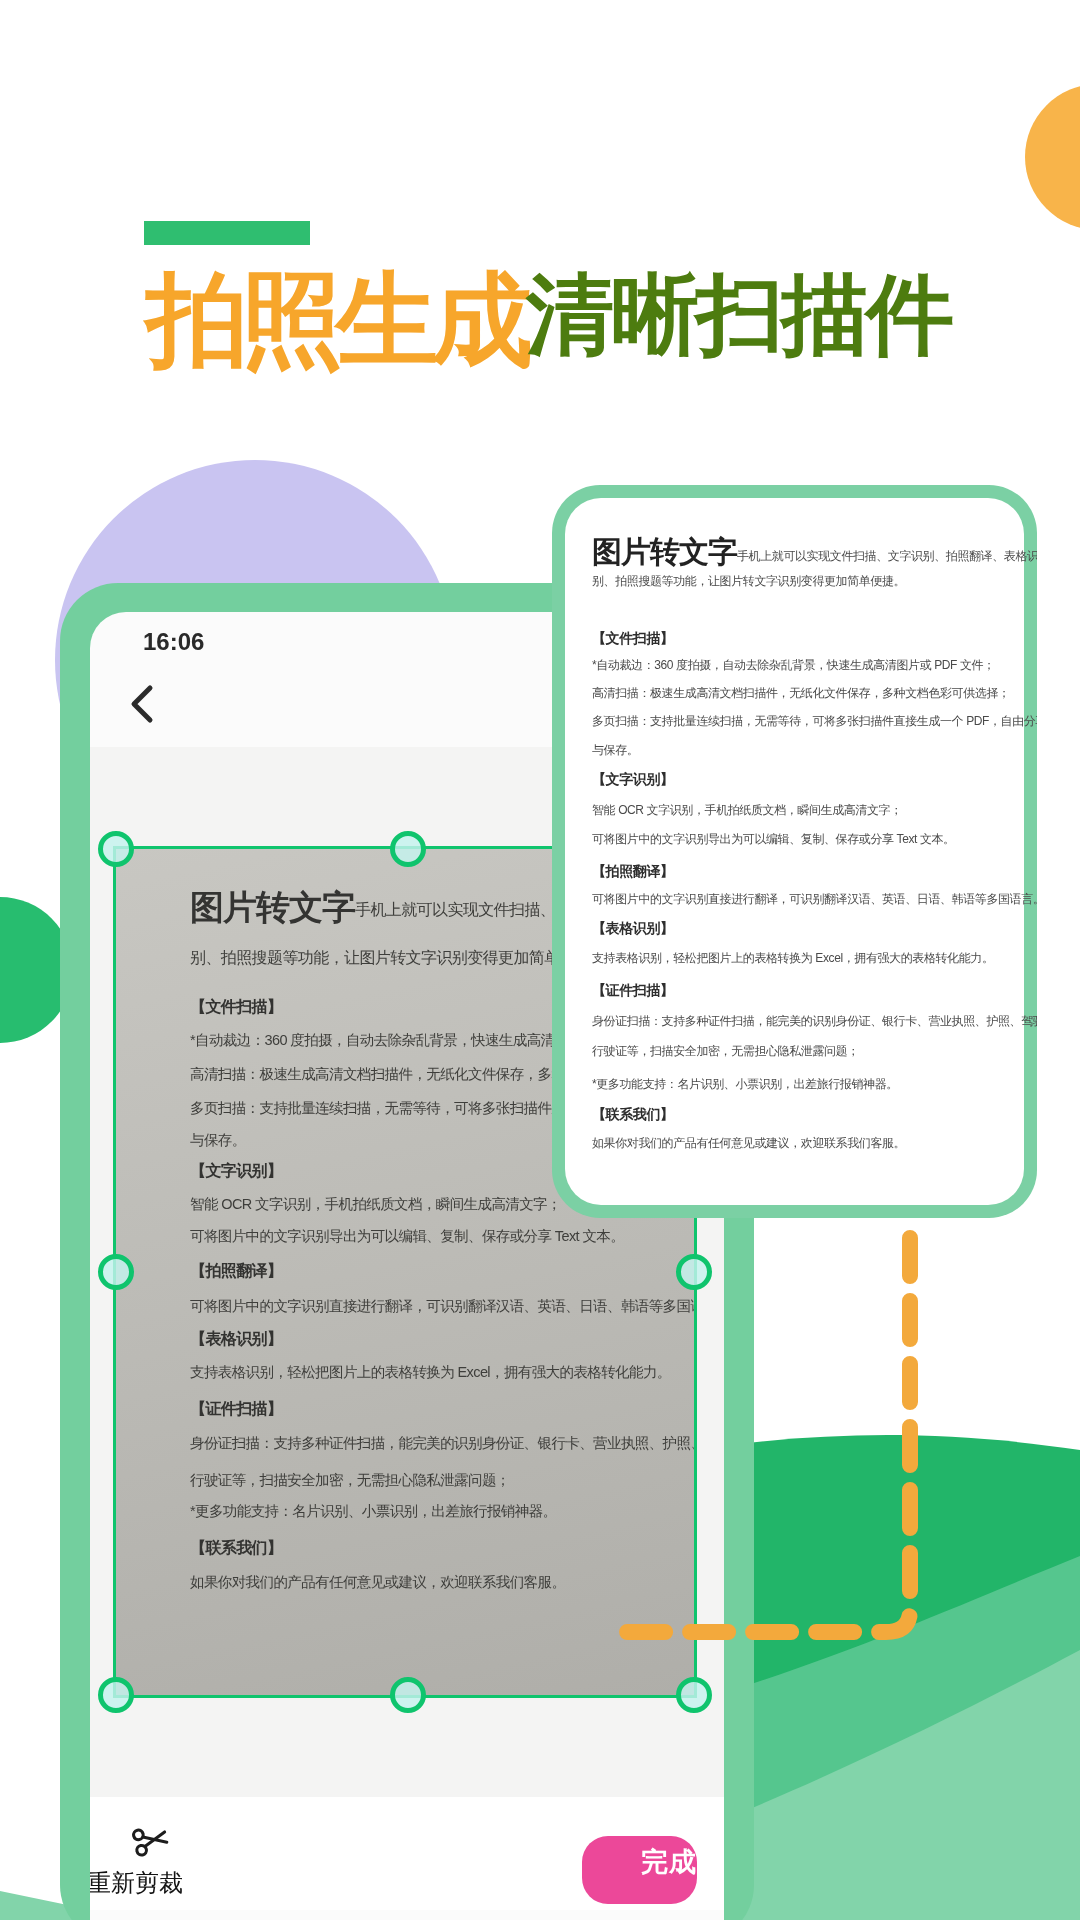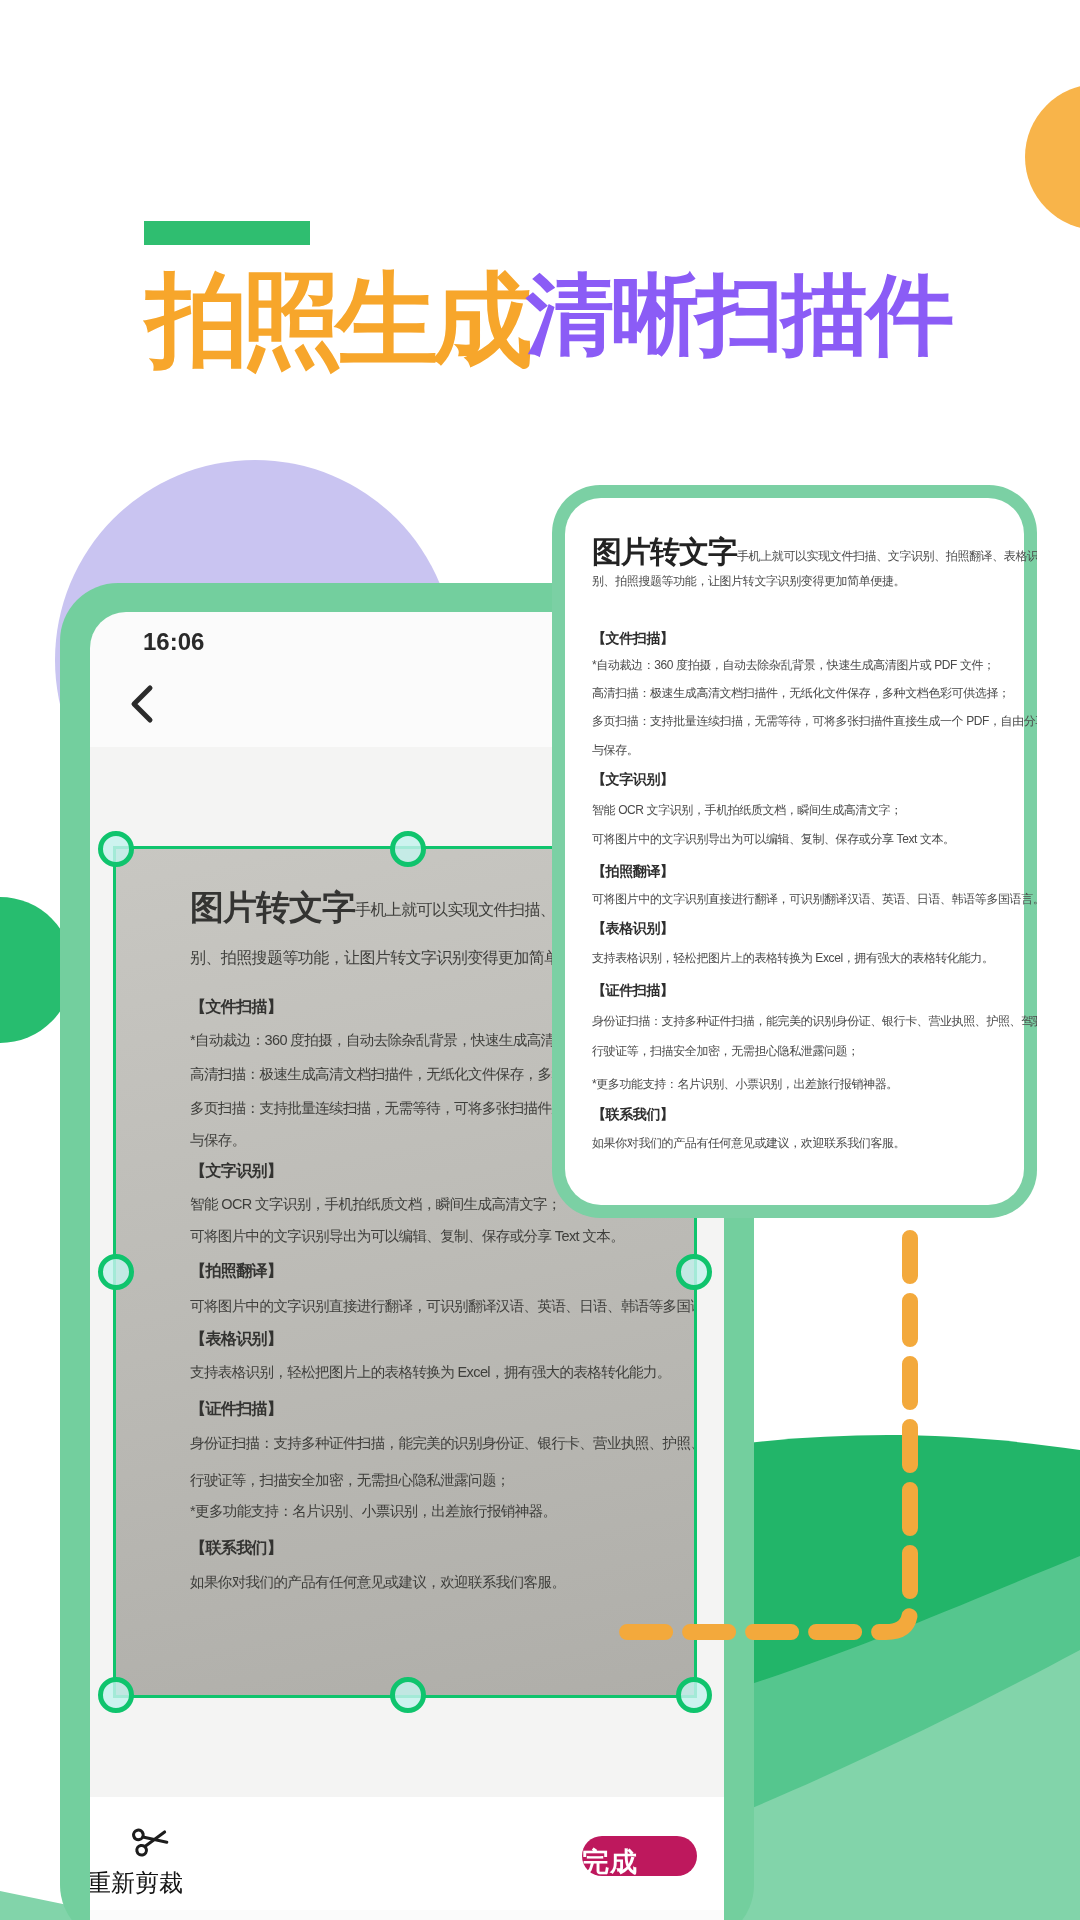--- a/index.html
+++ b/index.html
@@ -10,21 +10,21 @@
   
   .orange-circle{left:1025px;top:84px;width:146px;height:146px;border-radius:50%;background:#F8B44A;}
   .purple-circle{left:55px;top:460px;width:400px;height:400px;border-radius:50%;background:#C9C4F1;}
   .green-semicircle{left:-73px;top:897px;width:146px;height:146px;border-radius:50%;background:#27BD6F;}
   svg.waves{left:0;top:0;width:1080px;height:1920px;pointer-events:none;}
 
   
   .hero-bar{left:144px;top:221px;width:166px;height:24px;background:#2FBE70;}
   .hero-title{left:146px;top:268px;height:118px;display:flex;white-space:nowrap;}
   .hero-title .t-orange{font-size:102px;font-weight:bold;color:#F7A62B;letter-spacing:-7px;line-height:1.02;}
-  .hero-title .t-dark{font-size:88px;font-weight:bold;color:#8b5cf6;letter-spacing:-3px;line-height:1.06;}
+  .hero-title .t-dark{font-size:88px;font-weight:bold;color:#4d7c0f;letter-spacing:-3px;line-height:1.06;}
 
   
   .phone{left:60px;top:583px;width:694px;height:1360px;border-radius:58px;background:#73CF9E;}
   .screen{position:absolute;left:30px;top:29px;right:30px;bottom:0;border-radius:36px 36px 0 0;
           background:#FBFBFB;overflow:hidden;}
   .screen .gray-area{position:absolute;left:0;top:135px;width:100%;height:1050px;background:#F4F4F3;}
   .status-time{position:absolute;left:53px;top:16px;font-size:24px;font-weight:600;color:#2A2A2A;}
   .back-btn{position:absolute;left:36px;top:70px;width:34px;height:44px;}
 
   
@@ -40,22 +40,22 @@
   
   .crop{position:absolute;left:23px;top:234px;width:584px;height:852px;border:3px solid #0FC46D;box-sizing:border-box;}
   .handle{position:absolute;width:36px;height:36px;border-radius:50%;border:5px solid #0FC46D;
           background:rgba(196,243,238,0.82);box-sizing:border-box;}
 
   
   .toolbar{position:absolute;left:0;top:1185px;width:100%;height:113px;background:#ffffff;}
   .tb-item{position:absolute;width:130px;cursor:pointer;}
   .tb-item svg{display:block;margin:0 auto;}
   .tb-label{margin-top:6px;font-size:24px;color:#141414;font-weight:500;}
-  .done-pill{position:absolute;left:492px;top:39px;width:115px;height:40px;border-radius:26px;
-             background:#be185d;color:#ffffff;font-size:27px;font-weight:600;text-align:left;
+  .done-pill{position:absolute;left:492px;top:39px;width:115px;height:68px;border-radius:26px;
+             background:#ec4899;color:#ffffff;font-size:27px;font-weight:600;text-align:right;
              line-height:52px;letter-spacing:1px;cursor:pointer;}
 
   
   svg.dashes{left:0;top:0;width:1080px;height:1920px;pointer-events:none;}
 
   
   .card{left:552px;top:485px;width:485px;height:733px;background:#7BD0A4;border-radius:48px;overflow:hidden;}
   .card-inner{position:absolute;left:13px;top:13px;right:13px;bottom:13px;background:#ffffff;border-radius:36px;}
   .cd-title-row{position:absolute;left:40px;top:52px;display:flex;align-items:flex-end;white-space:nowrap;}
   .cd-title{font-size:30px;font-weight:bold;color:#222222;letter-spacing:-1px;line-height:1;}

